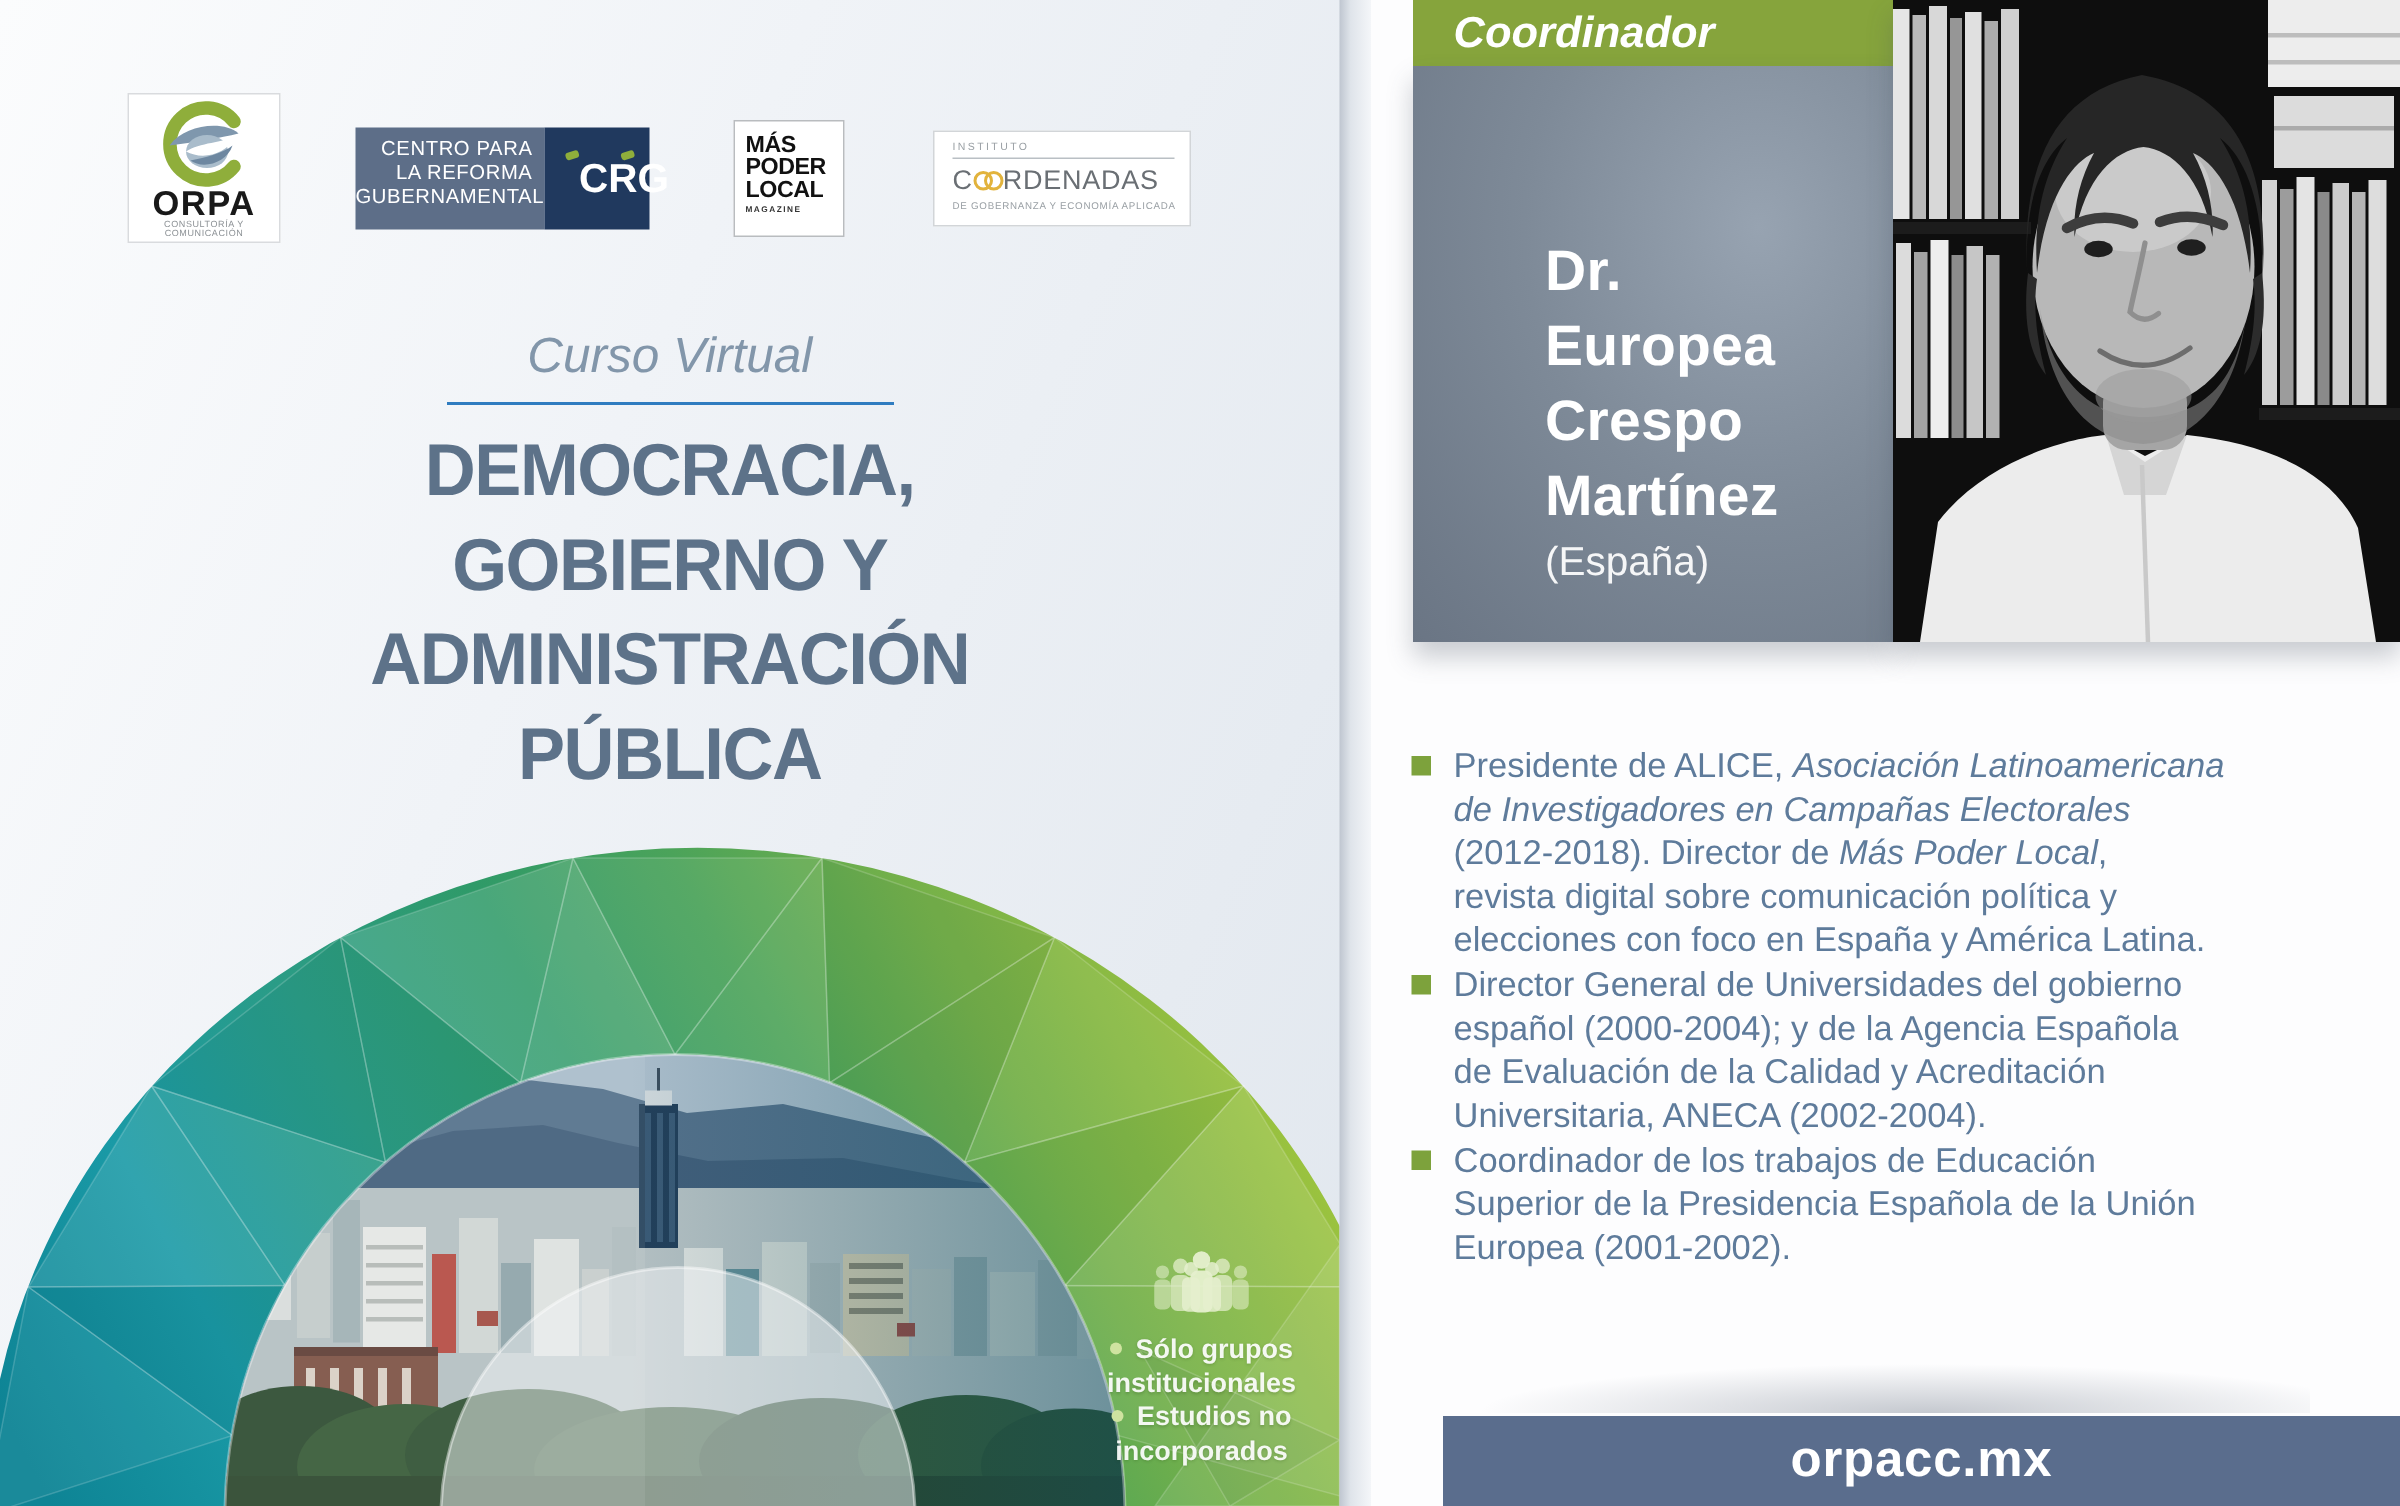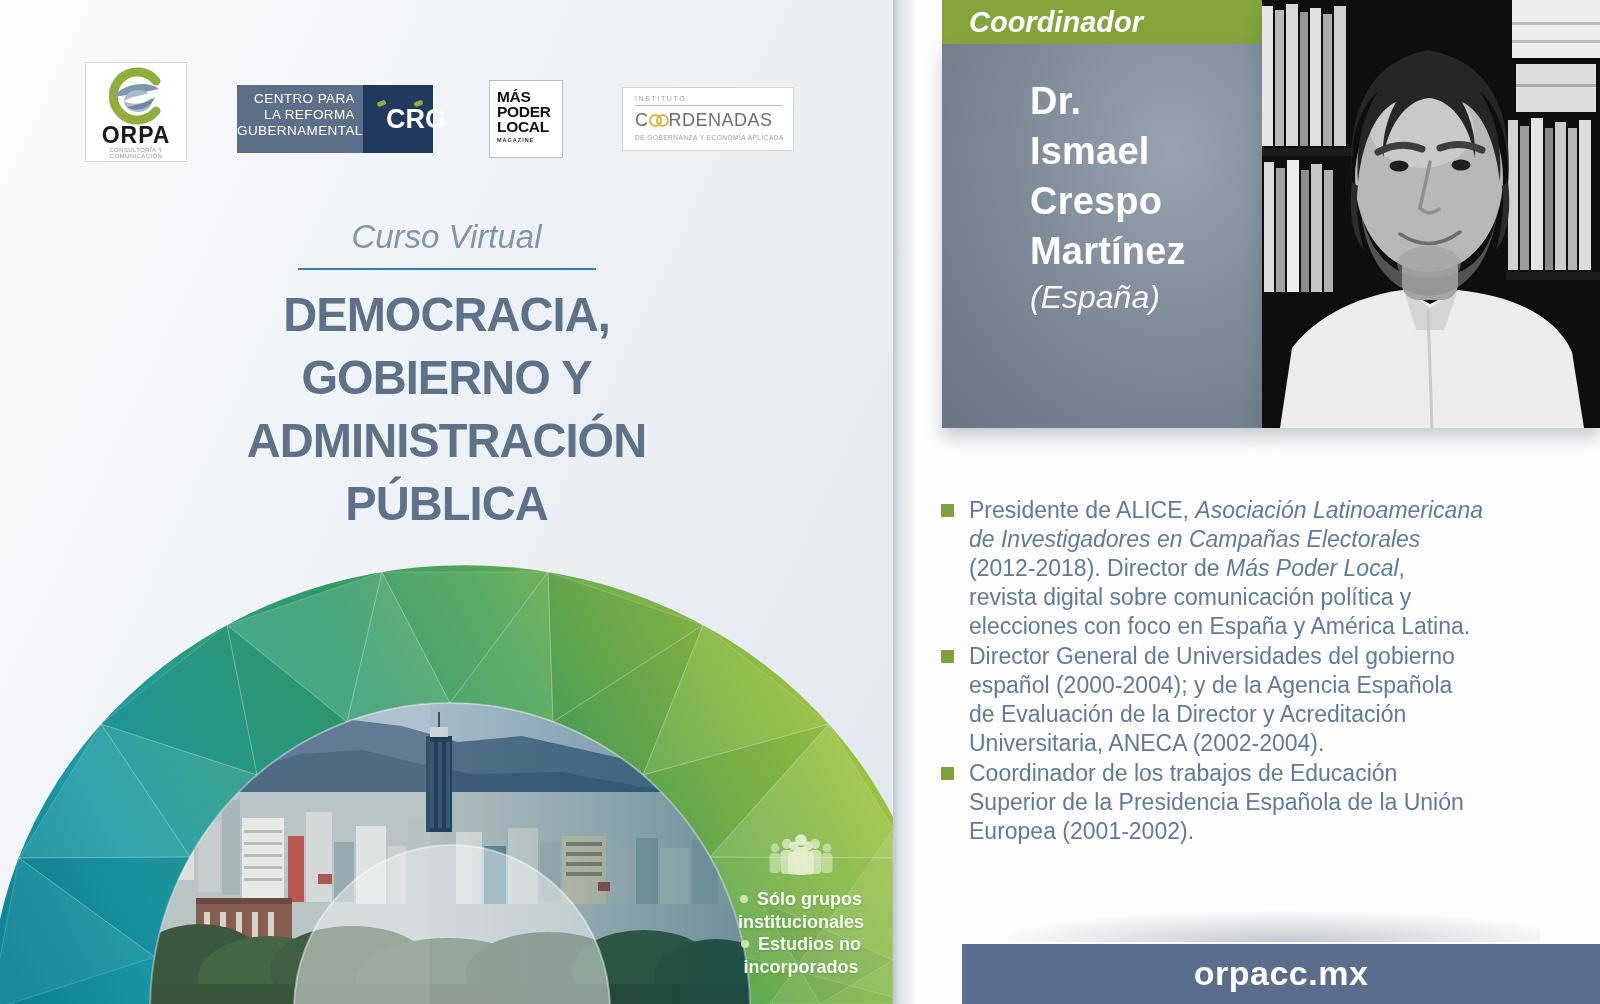--- a/index.html
+++ b/index.html
@@ -64,23 +64,23 @@
   .badge-dot { display:inline-block; width:8px; height:8px; border-radius:50%; background:#cfe3a0;
     margin-right:9px; vertical-align:2px; }
 
   
   .right-page { position:absolute; left:914px; top:0; width:686px; height:1004px; background:#fdfdfe; }
 
   .coord-bar { position:absolute; left:28px; top:0; width:320px; height:59px; background:#86a43c;
     color:#fff; font-size:29px; font-style:italic; font-weight:600; line-height:44px; padding-left:27px; }
   .name-block { position:absolute; left:28px; top:44px; width:320px; height:384px;
     background:radial-gradient(ellipse at 72% 28%, #97a3b1 0%, #7e8a98 48%, #6a7584 100%);
-    box-shadow:0 10px 16px rgba(70,80,95,.28); padding:32px 0 0 88px; }
+    box-shadow:0 10px 16px rgba(70,80,95,.28); padding:112px 0 0 88px; }
   .name-line { font-size:38px; font-weight:700; color:#fff; line-height:50px; letter-spacing:.2px; }
-  .name-country { font-size:32px; font-style:italic; color:rgba(255,255,255,.93); margin-top:3px; }
+  .name-country { font-size:27px; color:rgba(255,255,255,.93); margin-top:3px; }
 
   .portrait { position:absolute; left:348px; top:0; width:338px; height:428px;
     box-shadow:0 10px 16px rgba(70,80,95,.28); overflow:hidden; background:#111; }
 
   .bio { position:absolute; left:27px; top:496px; width:618px; }
   .bullet-item { display:flex; margin-bottom:1px; }
   .bullet-square { flex:0 0 13px; width:13px; height:13px; background:#7da23c; margin:8px 15px 0 0; }
   .bullet-text { font-size:23px; line-height:29px; color:#5e7b9b; }
   .bullet-text i { font-style:italic; }
 
@@ -313,21 +313,21 @@
   <div class="page-gap"></div>
 
   <div class="right-page">
 
     <div class="coord-bar">
       <span>Coordinador</span>
     </div>
 
     <div class="name-block">
       <div class="name-line">Dr.</div>
-      <div class="name-line">Ismael</div>
+      <div class="name-line">Europea</div>
       <div class="name-line">Crespo</div>
       <div class="name-line">Martínez</div>
       <div class="name-country">(España)</div>
     </div>
 
     <div class="portrait">
       <svg width="338" height="428" viewBox="0 0 338 428">
         <rect width="338" height="428" fill="#0e0e0e"></rect>
 
         <g>
@@ -389,21 +389,21 @@
       </svg>
     </div>
 
     <div class="bio">
         <div class="bullet-item">
           <span class="bullet-square"></span>
           <div class="bullet-text"><span>Presidente de ALICE, </span><i>Asociación Latinoamericana</i><br><i>de Investigadores en Campañas Electorales</i><br><span>(2012-2018).  Director de </span><i>Más Poder Local</i><span>,</span><br><span>revista digital sobre comunicación política y</span><br><span>elecciones con foco en España y América Latina.</span></div>
         </div>
         <div class="bullet-item">
           <span class="bullet-square"></span>
-          <div class="bullet-text"><span>Director General de Universidades del gobierno</span><br><span>español (2000-2004); y de la Agencia Española</span><br><span>de Evaluación de la Director y Acreditación</span><br><span>Universitaria, ANECA (2002-2004).</span></div>
+          <div class="bullet-text"><span>Director General de Universidades del gobierno</span><br><span>español (2000-2004); y de la Agencia Española</span><br><span>de Evaluación de la Calidad y Acreditación</span><br><span>Universitaria, ANECA (2002-2004).</span></div>
         </div>
         <div class="bullet-item">
           <span class="bullet-square"></span>
           <div class="bullet-text"><span>Coordinador de los trabajos de Educación</span><br><span>Superior de la Presidencia Española de la Unión</span><br><span>Europea (2001-2002).</span></div>
         </div>
       </div>
 
     <div class="footer-shadow"></div>
     <div class="footer-bar">
       <span>orpacc.mx</span>

